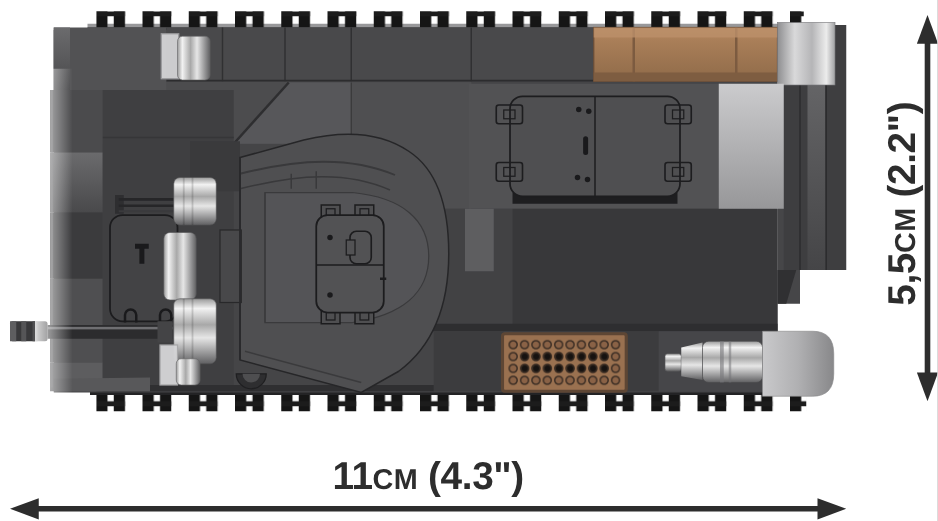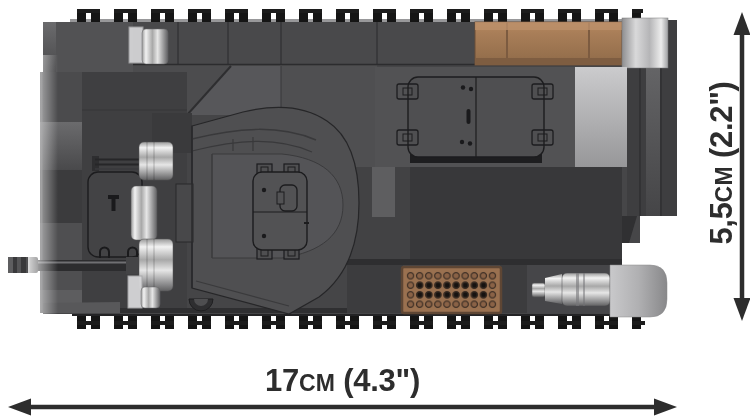--- a/index.html
+++ b/index.html
@@ -270,19 +270,19 @@
     <polygon points="677,407 654,398.5 654,415.5"></polygon>
   </g>
   <g fill="#2d2d2d">
     <line x1="742" y1="34" x2="742" y2="299" stroke="#2d2d2d" stroke-width="4.5"></line>
     <polygon points="742,12 733.5,35 750.5,35"></polygon>
     <polygon points="742,321 733.5,298 750.5,298"></polygon>
   </g>
 </svg>
 
 <div class="dim-label" id="len-label">
-  <span>17</span><span class="unit">cm</span><span class="imp">(4.3")</span>
+  <span>11</span><span class="unit">cm</span><span class="imp">(4.3")</span>
 </div>
 <div class="dim-label" id="wid-label">
   <span>5,5</span><span class="unit">cm</span><span class="imp">(2.2")</span>
 </div>
 
 </div>
 
 </body></html>

